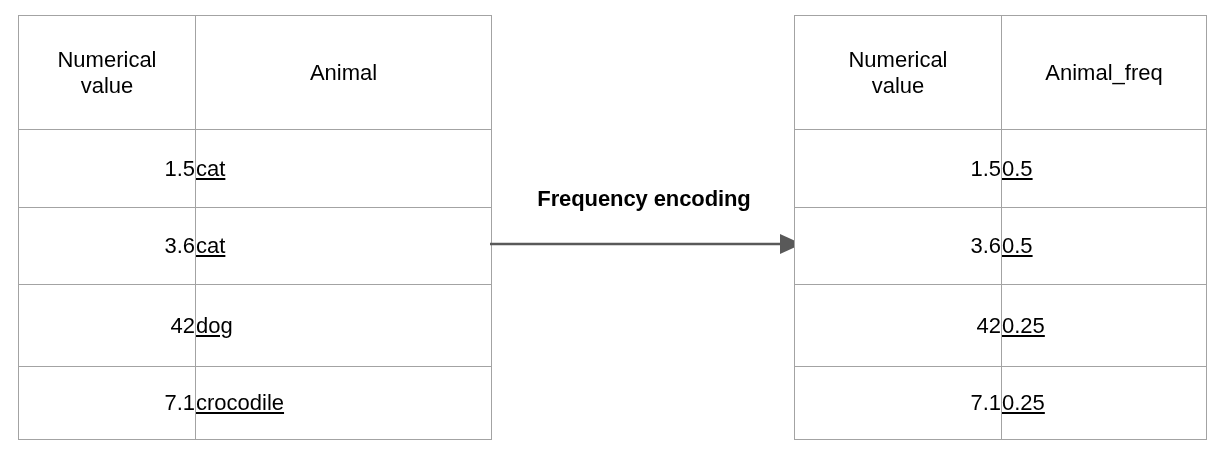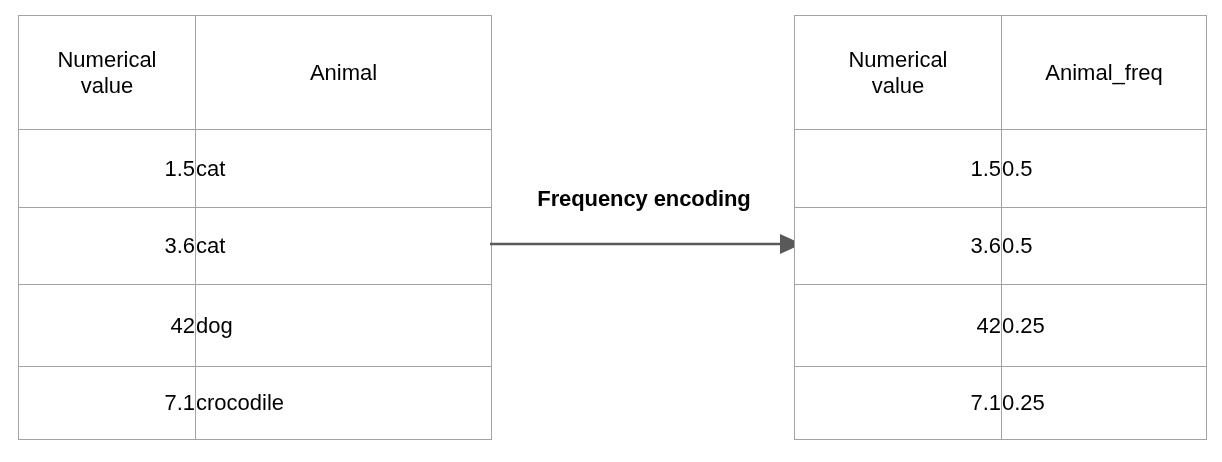--- a/index.html
+++ b/index.html
@@ -59,21 +59,21 @@
 
   .hdr-row th { height: 113px; text-align: center; }
   .body-row td { height: 77px; }
 
   .body-row:nth-child(2) td { height: 76px; }
   .body-row:nth-child(3) td { height: 81px; margin-left: 32px; }
   .body-row:nth-child(4) td { height: 72px; border-radius: 22px; }
   .body-row:nth-child(5) td { height: 83px; }
 
   .cell-center { text-align: right; }
-  .cell-left   { text-align: left; padding-left: 15px; }
+  .cell-left   { text-align: left; padding-left: 15px; text-decoration: underline; }
 
   
   .connector {
     position: absolute;
     left: 486px;
     top: 186px;
     width: 316px;
     height: 80px;
   }
   .connector-label {

